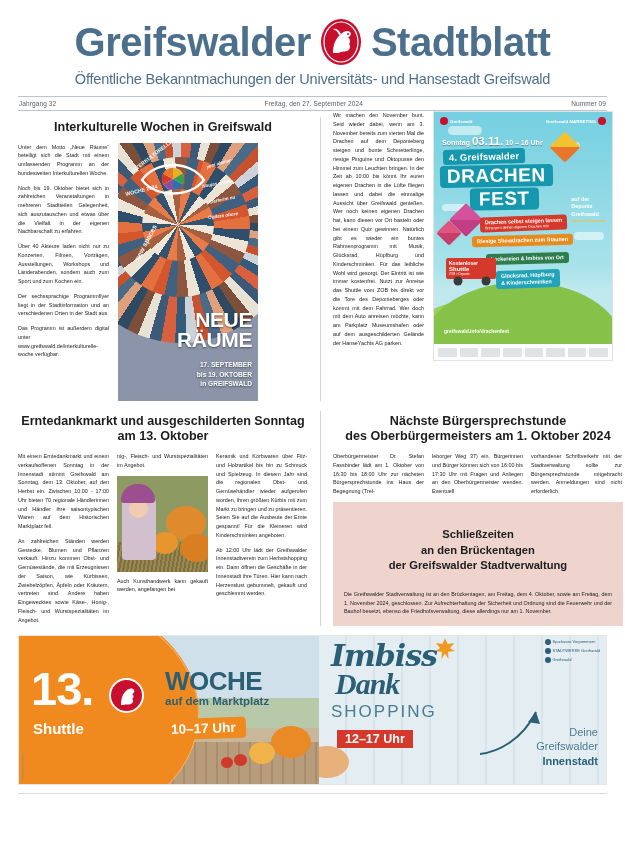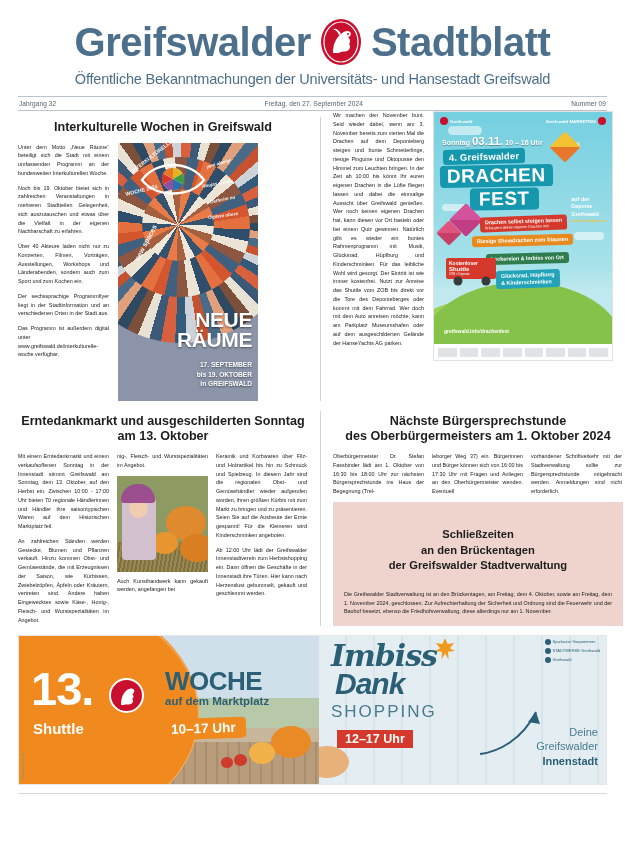--- a/index.html
+++ b/index.html
@@ -117,21 +117,21 @@
   .adL .pill{position:absolute;left:142px;top:82px;background:#f08a1e;color:#fff;font-weight:bold;font-size:13.5px;
       padding:3px 10px;border-radius:4px;transform:rotate(-2deg);}
   .adL .wood{position:absolute;left:78px;right:0;bottom:0;height:42px;background:repeating-linear-gradient(90deg,#b89d7c 0 9px,#a98d6c 9px 11px);}
   .adL .pump{position:absolute;border-radius:50%;background:#e98a26;}
   .adL .credit{position:absolute;left:2px;bottom:4px;color:#8a8a8a;font-size:3.2px;writing-mode:vertical-rl;transform:rotate(180deg);}
 
   .adR{flex:1;position:relative;overflow:hidden;background:repeating-linear-gradient(90deg,#e4eef2 0 26px,#d7e5ea 26px 28px);}
   .adR .e1{position:absolute;left:12px;top:6px;color:#2b5f76;font-size:30px;font-weight:bold;font-style:italic;line-height:.92;
       font-family:"DejaVu Serif",serif;letter-spacing:-1px;}
   .adR .e2{position:absolute;left:16px;top:34px;color:#2b5f76;font-size:30px;font-weight:bold;font-style:italic;line-height:.92;
-      font-family:Liberation Sans, sans-serif;letter-spacing:-1px;}
+      font-family:Liberation Serif, serif;letter-spacing:-1px;}
   .adR .e3{position:absolute;left:12px;top:66px;color:#4a7b90;font-size:17px;letter-spacing:2px;}
   .adR .pill2{position:absolute;left:18px;top:94px;background:#d4392b;color:#fff;font-weight:bold;font-size:12.5px;padding:2px 8px;}
   .adR .leaf{position:absolute;left:115px;top:2px;width:22px;height:22px;background:#ef9a1e;
       clip-path:polygon(50% 0,62% 26%,92% 22%,72% 46%,96% 58%,64% 62%,66% 96%,50% 70%,34% 96%,36% 62%,4% 58%,28% 46%,8% 22%,38% 26%);}
   .adR .deine{position:absolute;right:8px;bottom:16px;text-align:right;color:#4a7b90;font-size:11px;line-height:1.32;}
   .adR .deine b{color:#2b5f76;}
   .adR .logos{position:absolute;right:6px;top:3px;text-align:left;font-size:4px;color:#2b5f76;line-height:1.15;}
   .adR .lg{display:flex;align-items:center;gap:2px;margin-bottom:3px;}
   .adR .lgdot{width:6px;height:6px;border-radius:50%;background:#2b5f76;flex:0 0 6px;}
   .adR .arrow{position:absolute;right:58px;bottom:28px;width:70px;height:50px;}

